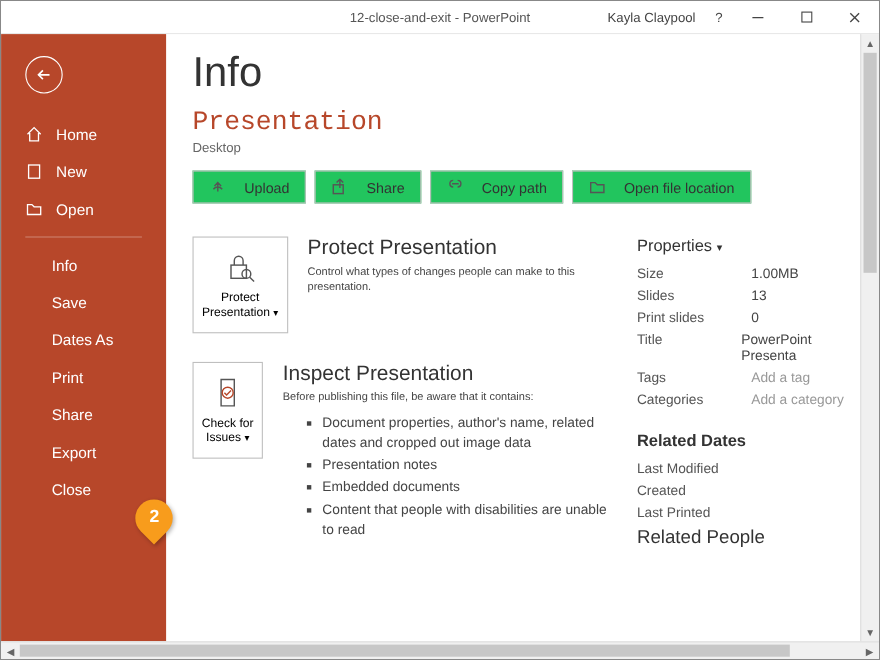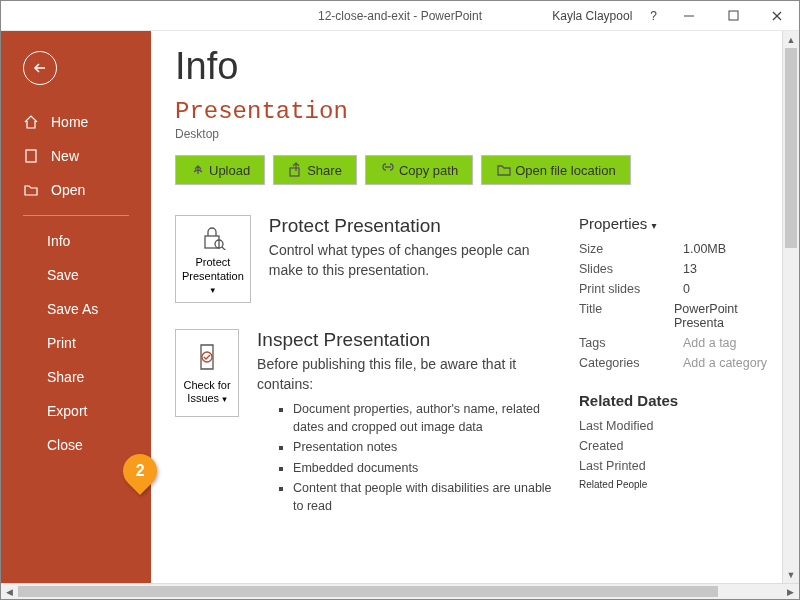--- a/index.html
+++ b/index.html
@@ -17,40 +17,40 @@
 .back-circle svg { stroke:#fff; }
 .side-item { display:flex; align-items:center; padding: 9px 22px; font-size: 14px; cursor:pointer; }
 .side-item .icon { width: 18px; margin-right: 10px; display:inline-flex; }
 .side-sep { border-top: 1px solid rgba(255,255,255,0.35); margin: 8px 22px; }
 .side-sub { padding: 9px 22px 9px 46px; font-size: 14px; cursor:pointer; }
 .main { flex: 1; padding: 14px 0 0 24px; overflow: hidden; position: relative; }
 .main h1 { font-size: 38px; font-weight: 300; color: #333; margin-bottom: 10px; }
 .sub-title { color: #b7472a; font-size: 24px; font-weight: 400; margin-bottom: 2px; font-family: Liberation Mono, monospace; }
 .sub-path { font-size: 12px; color: #666; margin-bottom: 14px; }
 .btn-row { display:flex; gap: 8px; margin-bottom: 30px; }
-.btn { border: 1px solid #bfbfbf; background: #84cc16; padding: 6px 14px; font-size: 13px; display:flex; align-items:center; gap:3px; cursor:pointer; color:#333; }
+.btn { border: 1px solid #bfbfbf; background: #22c55e; padding: 6px 14px; font-size: 13px; display:flex; align-items:center; gap:16px; cursor:pointer; color:#333; }
 .sections { display:flex; gap: 24px; }
 .left-col { width: 380px; }
 .section { display:flex; gap: 18px; margin-bottom: 26px; }
 .tile { width: 94px; height: 88px; border: 1px solid #bfbfbf; display:flex; flex-direction:column; align-items:center; justify-content:center; font-size: 11px; text-align:center; cursor:pointer; background:#fff; padding: 6px; }
 .tile .tile-label { margin-top: 6px; line-height: 1.2; }
 .tile .tile-label .arrow { font-size: 9px; }
 .sect-text h3 { font-size: 19px; font-weight: 400; color: #333; margin-bottom: 4px; }
-.sect-text p { font-size: 14px; color: #444; line-height: 1.4; }
+.sect-text p { font-size: 10px; color: #444; line-height: 1.4; }
 .bullets { margin-top: 6px; padding-left: 36px; }
 .bullets li { font-size: 12.5px; color:#444; line-height:1.45; margin-bottom: 2px; list-style: square; }
 .props { flex: 1; padding-right: 18px; }
 .props h4 { font-size: 15px; font-weight: 400; color: #333; margin-bottom: 10px; }
 .props h4 .arrow { font-size: 10px; }
 .prop-row { display:flex; font-size: 12.5px; margin-bottom: 6px; }
 .prop-label { width: 104px; color: #555; }
 .prop-val { color: #444; }
 .prop-val.placeholder { color: #999; }
 .dates-h { font-size: 15px; font-weight:700; color:#333; margin-top: 22px; margin-bottom: 10px; }
-.people-h { font-size: 10px; font-weight:400; color:#333; }
+.people-h { font-size: 17px; font-weight:400; color:#333; }
 .vscroll { position:absolute; top:30px; right:0; bottom:16px; width:17px; background:#f0f0f0; border-left:1px solid #ddd; }
 .vscroll .up, .vscroll .down { height:17px; display:flex; align-items:center; justify-content:center; font-size:9px; color:#666; cursor:pointer; }
 .vscroll .track { position:absolute; top:17px; bottom:17px; left:0; right:0; }
 .vscroll .thumb { position:absolute; left:2px; right:2px; top:0; height:200px; background:#c7c7c7; cursor:pointer; }
 .vscroll .down { position:absolute; bottom:0; left:0; right:0; }
 .hscroll { position:absolute; left:0; right:0; bottom:0; height:16px; background:#f0f0f0; border-top:1px solid #ddd; }
 .hscroll .left, .hscroll .right { width:17px; height:16px; position:absolute; top:0; display:flex; align-items:center; justify-content:center; font-size:9px; color:#666; cursor:pointer; }
 .hscroll .left { left:0; } .hscroll .right { right:0; }
 .hscroll .thumb { position:absolute; top:2px; bottom:2px; left:17px; width:700px; background:#c7c7c7; cursor:pointer; }
 .badge { position:absolute; width:34px; height:34px; background:#f89c1c; border-radius:50% 50% 50% 0; transform: rotate(-45deg); display:flex; align-items:center; justify-content:center; box-shadow: 0 2px 4px rgba(0,0,0,0.3); }
@@ -113,21 +113,21 @@
         <span class="icon">
             <svg width="16" height="16" fill="none" stroke="#fff" stroke-width="1.2">
               <path d="M2 4 H6 L8 6 H14 V13 H2 Z"></path>
             </svg>
           </span>
         <span>Open</span>
       </div>
       <div class="side-sep"></div>
       <div class="side-sub active"><span>Info</span></div>
       <div class="side-sub"><span>Save</span></div>
-      <div class="side-sub"><span>Save As</span></div>
+      <div class="side-sub"><span>Dates As</span></div>
       <div class="side-sub"><span>Print</span></div>
       <div class="side-sub"><span>Share</span></div>
       <div class="side-sub"><span>Export</span></div>
       <div class="side-sub"><span>Close</span></div>
     </div>
 
     <div class="main">
       <h1>Info</h1>
       <div class="sub-title">Presentation</div>
       <div class="sub-path">Desktop</div>

